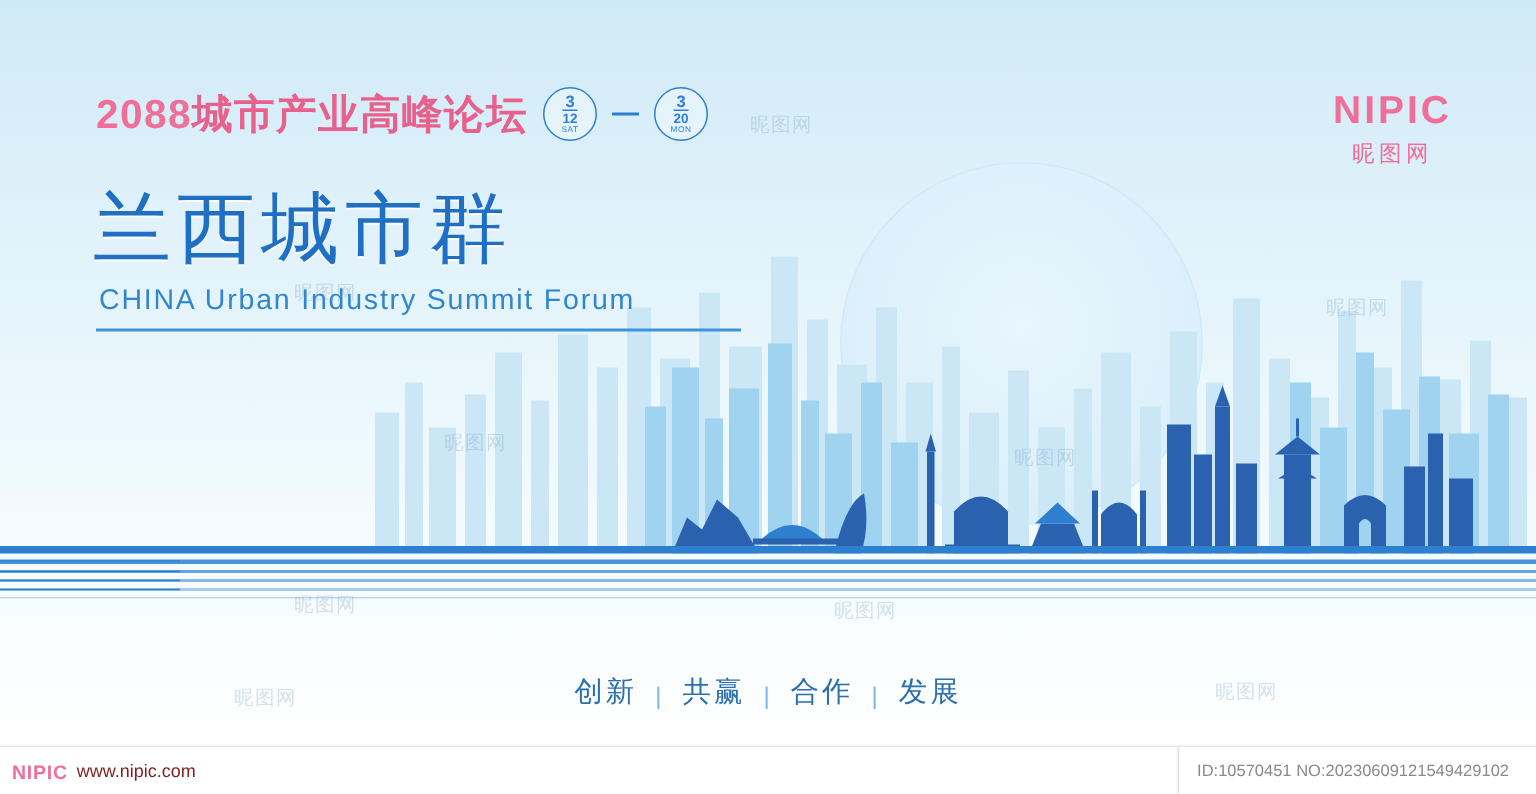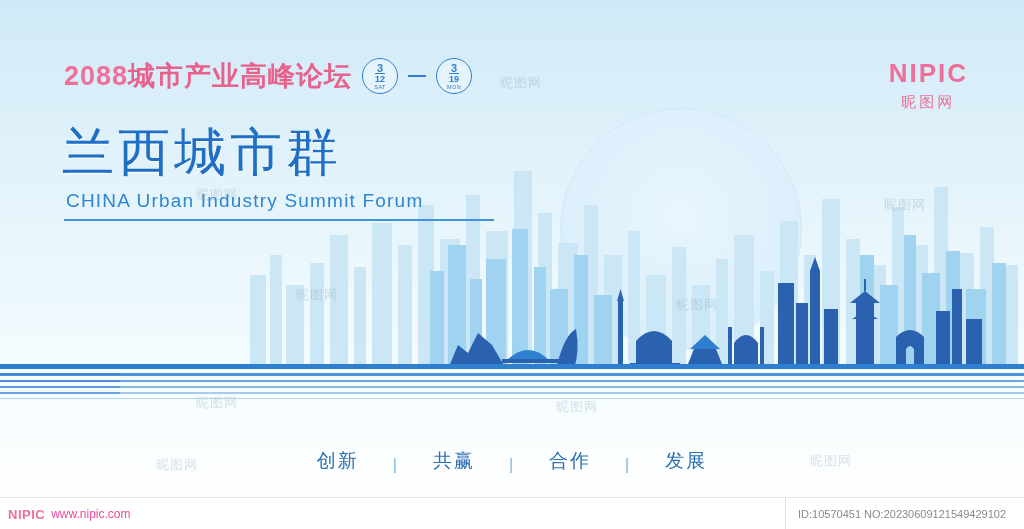--- a/index.html
+++ b/index.html
@@ -44,33 +44,33 @@
   
   .edge-lines{position:absolute;left:0;bottom:95px;width:120px;height:38px;}
 
   
   .logo{position:absolute;right:56px;top:58px;text-align:center;}
   .logo .l1{font-size:26px;font-weight:bold;letter-spacing:2px;color:#ef6f98;}
   .logo .l2{font-size:15px;letter-spacing:3px;color:#ef6f98;margin-top:4px;}
 
   
   .slogan{position:absolute;left:0;right:0;top:448px;display:flex;justify-content:center;align-items:flex-end;
-          gap:34px;color:#2a6fae;font-size:19px;letter-spacing:2px;}
+          gap:12px;color:#2a6fae;font-size:19px;letter-spacing:2px;}
   .slogan .sep{color:#7fb6dd;font-size:16px;}
 
   
   .wm{position:absolute;color:rgba(120,160,190,.30);font-size:13px;letter-spacing:1px;white-space:nowrap;
       pointer-events:none;}
 
   
   #footer{position:absolute;left:0;top:497px;width:1024px;height:32px;background:#ffffff;
           border-top:1px solid #e6e6e6;display:flex;align-items:center;}
   .fl{display:flex;align-items:center;gap:6px;padding-left:8px;}
   .fl .logo-mini{font-size:13px;font-weight:bold;color:#ef6f98;letter-spacing:.5px;}
-  .fl .url{font-size:12px;color:#ec4899;}
+  .fl .url{font-size:12px;color:#7f1d1d;}
   .fr{margin-left:auto;font-size:11px;color:#8a8a8a;padding-right:18px;border-left:1px solid #e0e0e0;
       height:32px;display:flex;align-items:center;padding-left:12px;}
 </style>
 </head>
 <body>
 
 <div id="stage">
 
   <div id="poster">
 
@@ -195,21 +195,21 @@
         <span class="yr">2088</span><span>城市产业高峰论坛</span>
       </div>
       <div class="date-chip">
         <div class="m">3</div>
         <div class="d">12</div>
         <div class="w">SAT</div>
       </div>
       <div class="date-dash"></div>
       <div class="date-chip">
         <div class="m">3</div>
-        <div class="d">19</div>
+        <div class="d">20</div>
         <div class="w">MON</div>
       </div>
     </div>
 
     <div class="title2">兰西城市群</div>
     <div class="subtitle">CHINA Urban Industry Summit Forum</div>
     <div class="rule"></div>
 
     <svg class="edge-lines" viewBox="0 0 120 38" preserveAspectRatio="none">
       <g stroke="#2f7fd0" stroke-width="1" fill="none">

